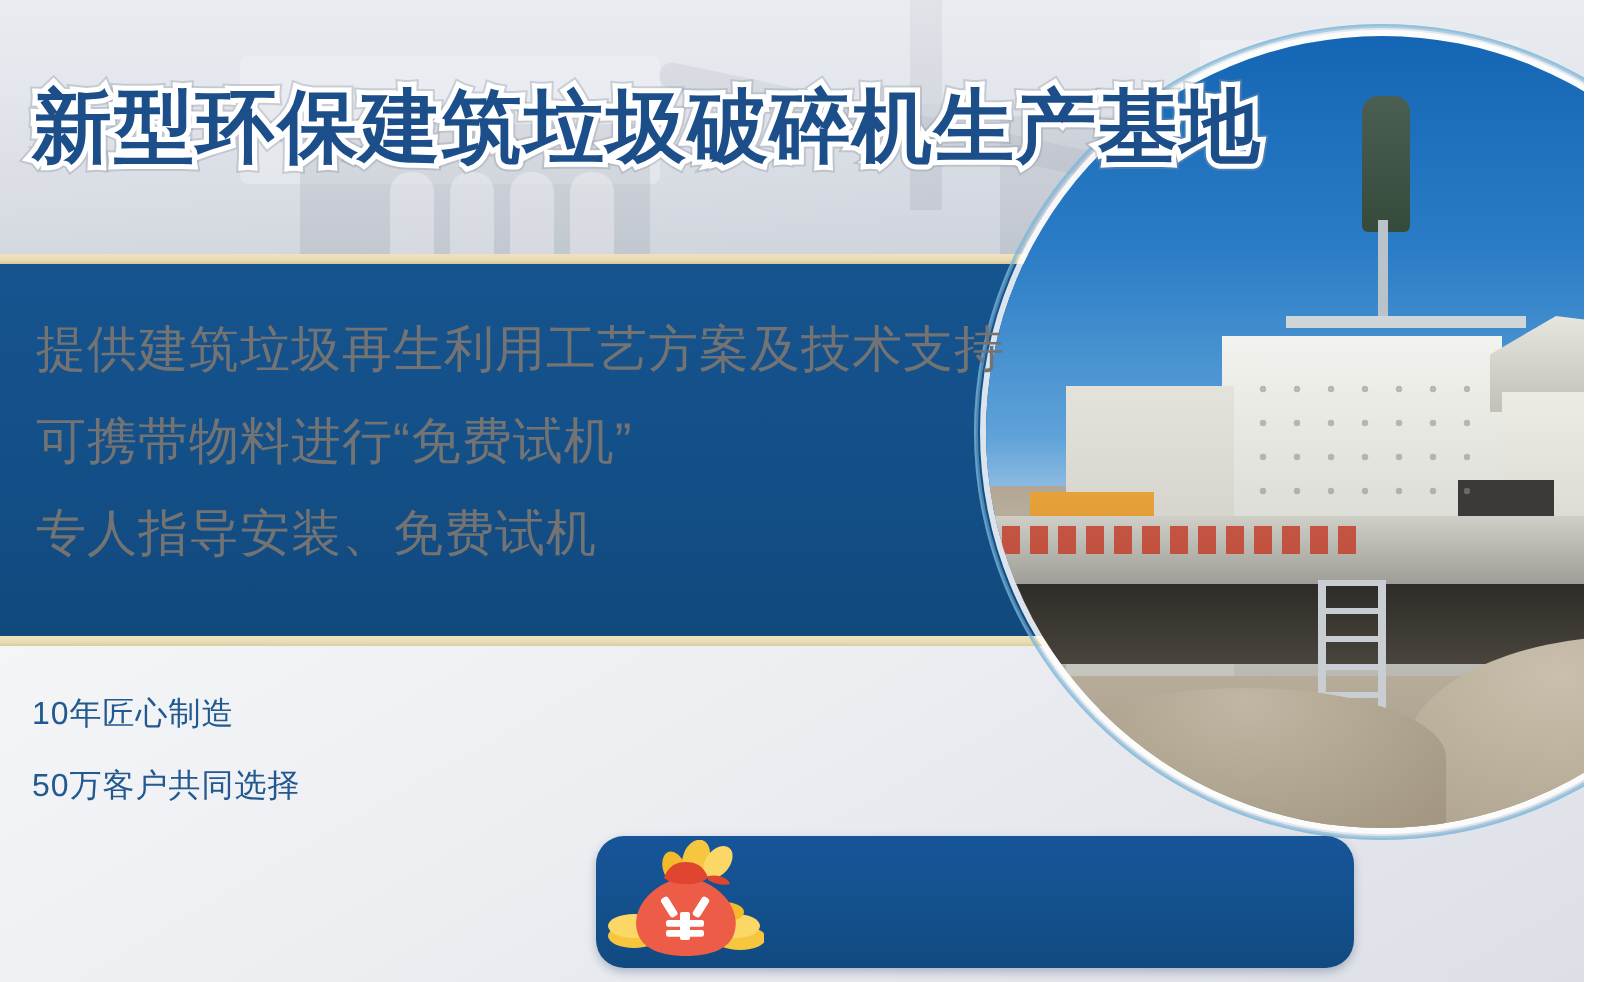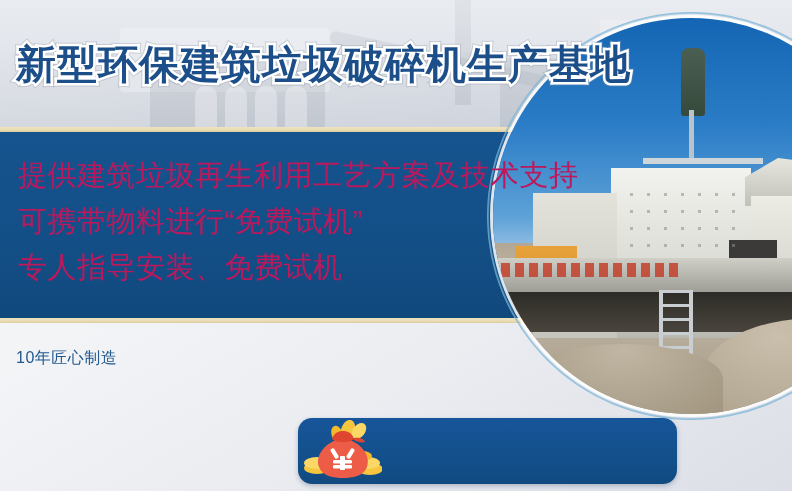--- a/index.html
+++ b/index.html
@@ -101,22 +101,22 @@
     z-index: 29;
   }
 
   
   .feature-list {
     position: absolute;
     left: 18px; top: 152px;
     z-index: 20;
   }
   .feature-line {
-    color: #be185d;
-    font-size: 29px;
+    color: #737373;
+    font-size: 25px;
     line-height: 46px;
     letter-spacing: 0.5px;
     white-space: nowrap;
   }
 
   
   .stats-list {
     position: absolute;
     left: 16px; top: 340px;
     z-index: 20;
@@ -270,20 +270,21 @@
   <div class="main-title">新型环保建筑垃圾破碎机生产基地</div>
 
   <div class="feature-list">
     <div class="feature-line">提供建筑垃圾再生利用工艺方案及技术支持</div>
     <div class="feature-line">可携带物料进行“免费试机”</div>
     <div class="feature-line">专人指导安装、免费试机</div>
   </div>
 
   <div class="stats-list">
     <div class="stat-line">10年匠心制造</div>
+    <div class="stat-line">50万客户共同选择</div>
   </div>
 
   <div class="cta-button">
     <span class="cta-icon">
       <svg width="78" height="62" viewBox="0 0 78 62" xmlns="http://www.w3.org/2000/svg">
 
         <ellipse cx="44" cy="9" rx="6.5" ry="9.5" fill="#f7c63f" transform="rotate(22 44 9)"></ellipse>
         <ellipse cx="55" cy="11" rx="6" ry="9" fill="#fbd765" transform="rotate(38 55 11)"></ellipse>
         <ellipse cx="33" cy="14" rx="5.5" ry="8.5" fill="#f3bb2c" transform="rotate(-18 33 14)"></ellipse>
 

